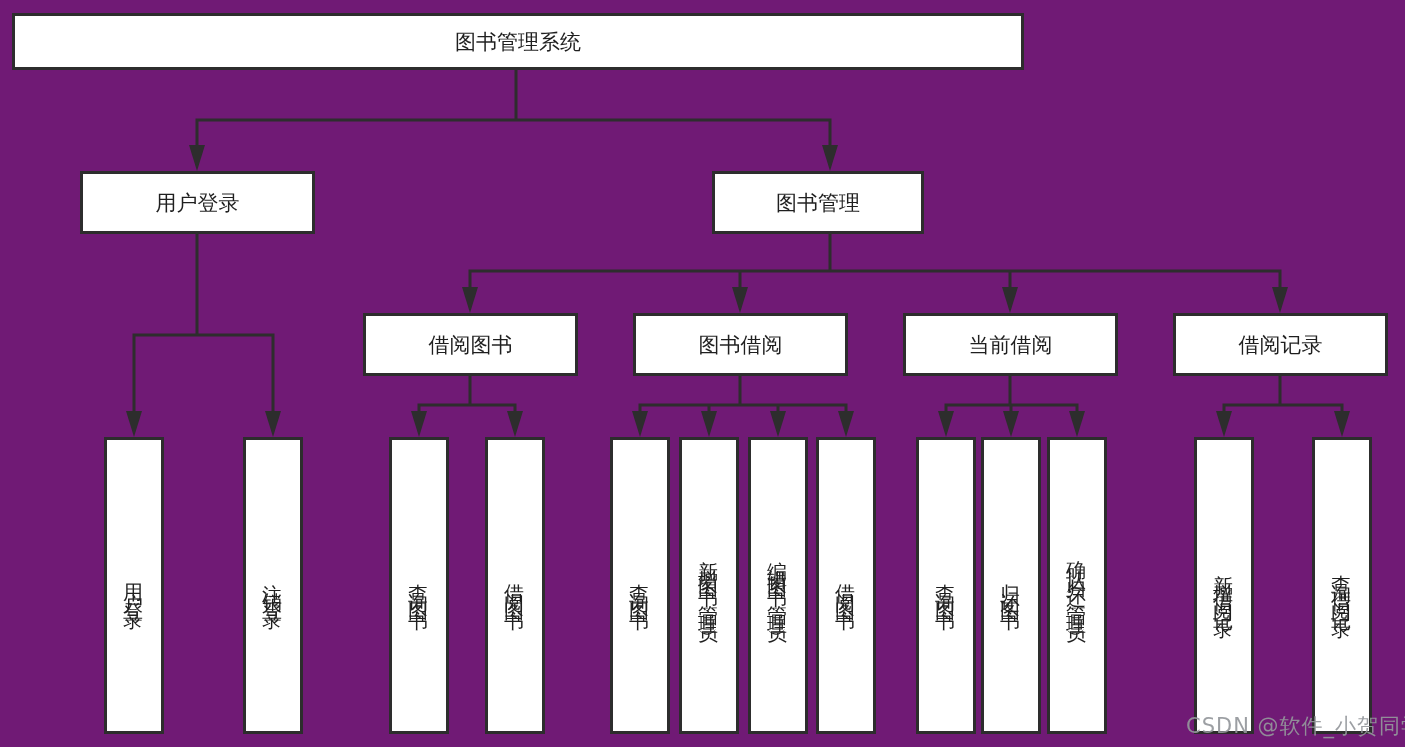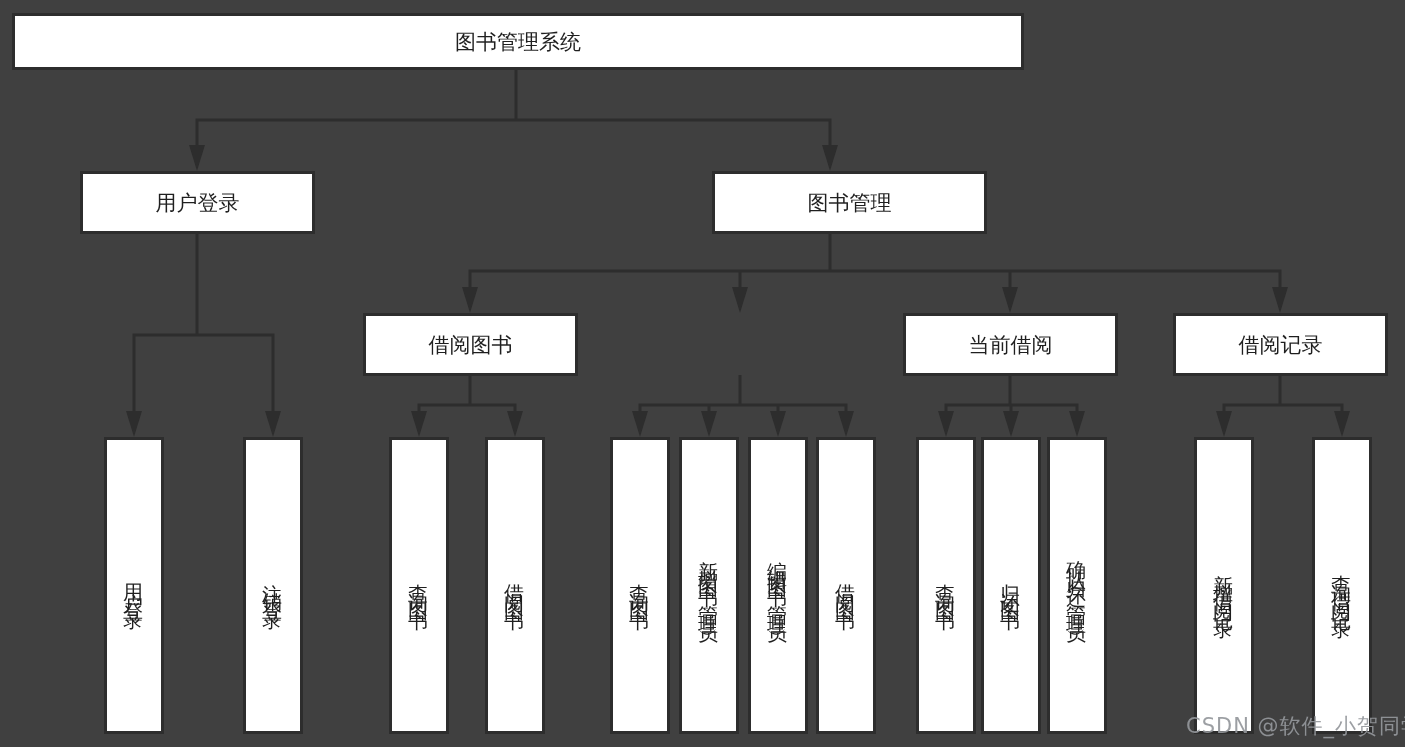--- a/index.html
+++ b/index.html
@@ -5,21 +5,21 @@
   html, body {
     margin: 0;
     padding: 0;
     background: #ffffff;
     font-family: "DejaVu Sans", "Liberation Sans", sans-serif;
   }
   .canvas {
     position: relative;
     width: 1405px;
     height: 747px;
-    background: #404040;
+    background: #701a75;
     overflow: hidden;
   }
   .connectors {
     position: absolute;
     left: 0;
     top: 0;
     width: 1405px;
     height: 747px;
     z-index: 1;
   }
@@ -91,26 +91,29 @@
     </g>
   </svg>
 
   <div class="box h" style="left:12px; top:13px; width:1012px; height:57px;">
     <span>图书管理系统</span>
   </div>
 
   <div class="box h" style="left:80px; top:171px; width:235px; height:63px;">
     <span>用户登录</span>
   </div>
-  <div class="box h" style="left:712px; top:171px; width:275px; height:63px;">
+  <div class="box h" style="left:712px; top:171px; width:212px; height:63px;">
     <span>图书管理</span>
   </div>
 
   <div class="box h" style="left:363px; top:313px; width:215px; height:63px;">
     <span>借阅图书</span>
+  </div>
+  <div class="box h" style="left:633px; top:313px; width:215px; height:63px;">
+    <span>图书借阅</span>
   </div>
   <div class="box h" style="left:1173px; top:313px; width:215px; height:63px;">
     <span>借阅记录</span>
   </div>
   <div class="box h" style="left:903px; top:313px; width:215px; height:63px;">
     <span>当前借阅</span>
   </div>
 
   <div class="box v" style="left:104px; top:437px; width:60px; height:297px;">
     <span class="vtext">用户登录</span>

